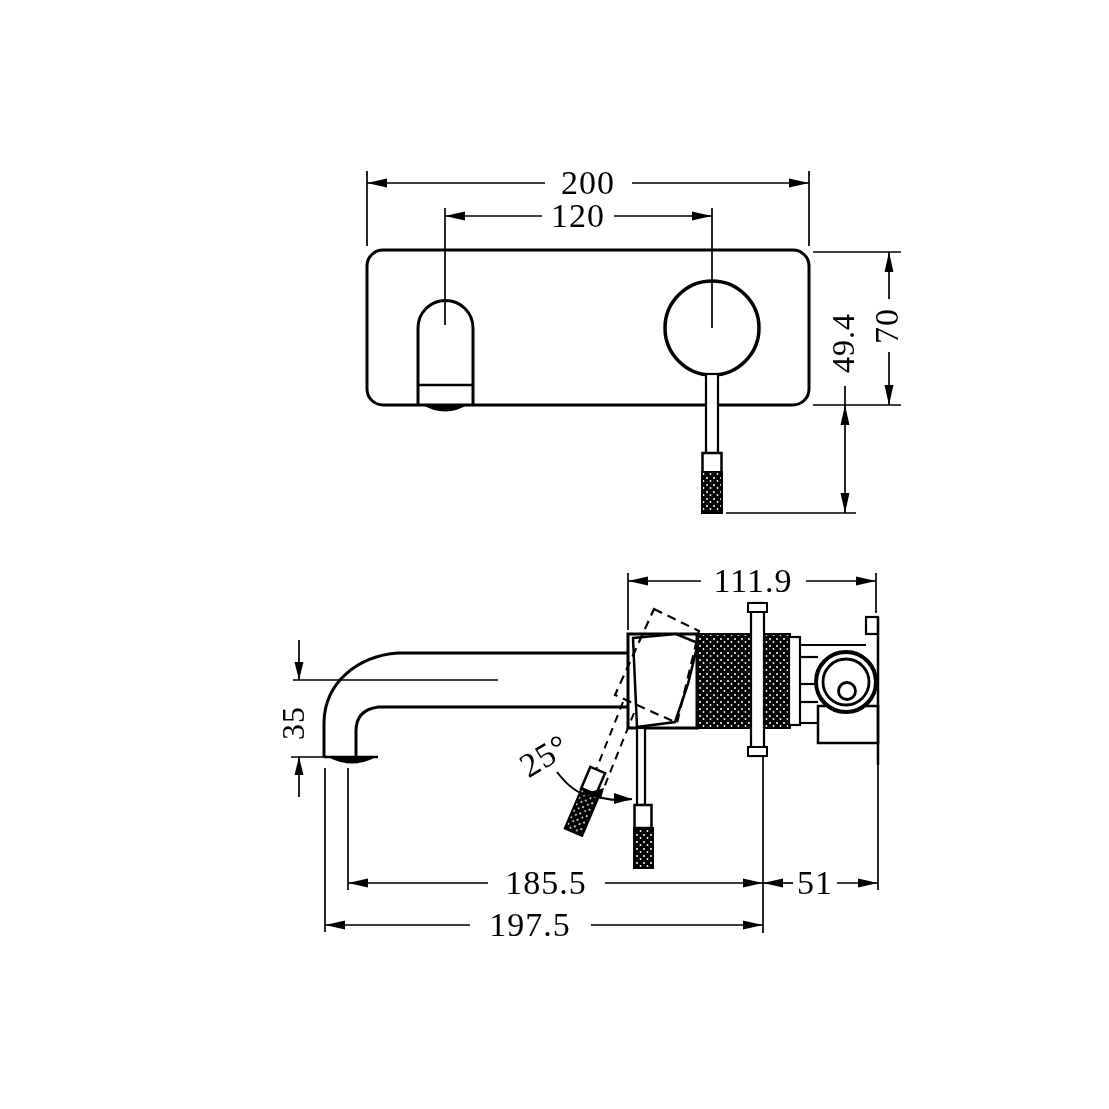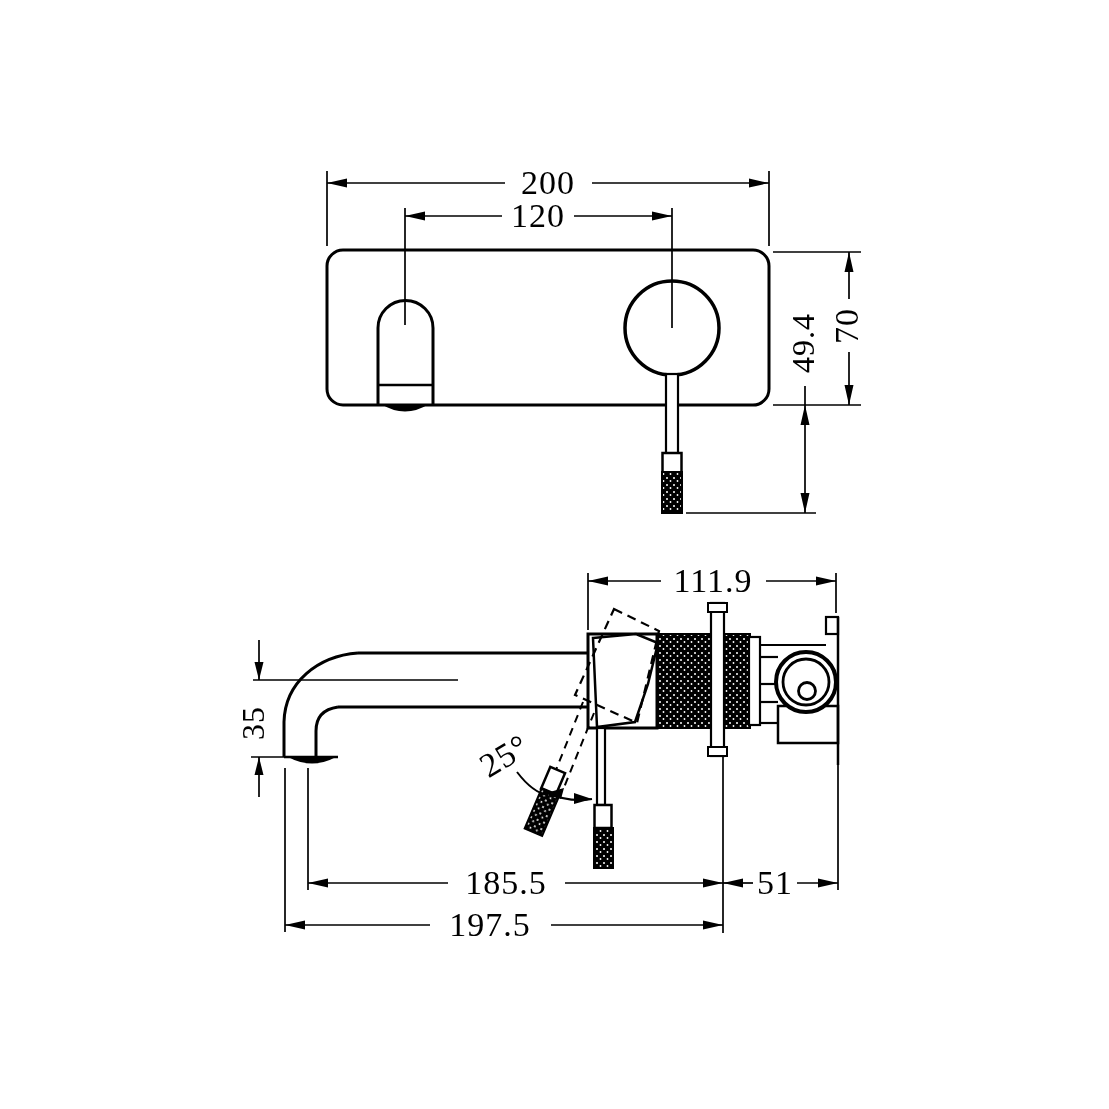--- a/index.html
+++ b/index.html
@@ -1,16 +1,16 @@
 <!DOCTYPE html>
 <html><head>
 <meta charset="utf-8">
 <style>
   html,body{margin:0;padding:0;background:#ffffff;}
-  .stage{width:1021px;height:1109px;background:#ffffff;position:relative;overflow:hidden;}
+  .stage{width:1021px;height:1109px;background:#ffffff;position:relative;overflow:hidden;margin-left:40px;}
   .dim{font-family:"Liberation Serif","DejaVu Serif",serif;font-size:34px;fill:#000;letter-spacing:1px;}
   .dim.small{font-size:32px;}
   svg{display:block;}
 </style>
 </head>
 <body>
 
 <div class="stage">
 <svg width="1109" height="1109" viewBox="0 0 1109 1109" xmlns="http://www.w3.org/2000/svg">
 

